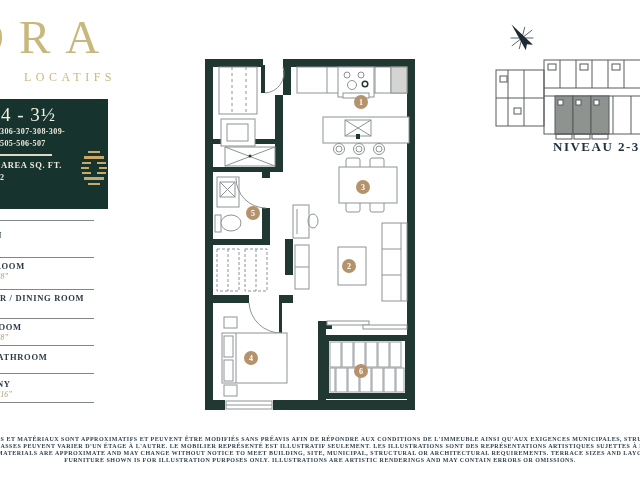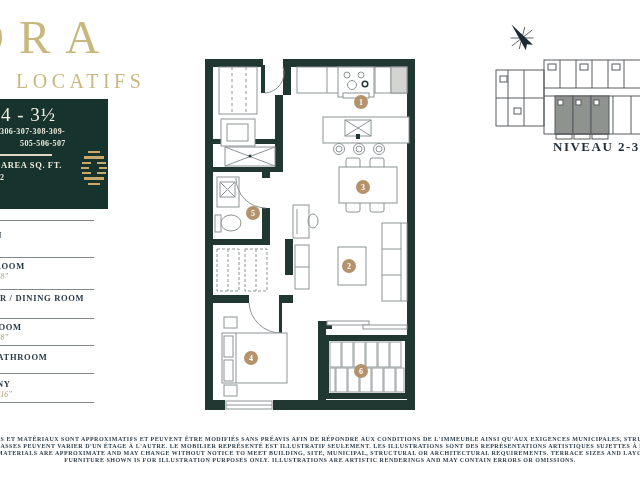--- a/index.html
+++ b/index.html
@@ -3,25 +3,25 @@
 <meta charset="utf-8">
 <style>
   html,body{margin:0;padding:0;}
   body{
     width:640px;height:480px;position:relative;overflow:hidden;
     background:#ffffff;font-family:"Liberation Serif",serif;
   }
   .abs{position:absolute;}
   
   .logo{left:-30px;top:10px;font-size:47px;letter-spacing:15px;color:#c9b87e;white-space:nowrap;}
-  .logo-sub{left:16px;top:70px;font-size:20px;letter-spacing:4.5px;color:#c9b87e;white-space:nowrap;}
+  .logo-sub{left:24px;top:70px;font-size:12px;letter-spacing:4.5px;color:#c9b87e;white-space:nowrap;}
   .unit-card{left:-20px;top:99px;width:128px;height:110px;background:#16332e;overflow:hidden;}
   .unit-card .title{position:absolute;left:21px;top:5px;font-size:19px;color:#f4efe2;letter-spacing:1px;white-space:nowrap;}
   .unit-card .u1{position:absolute;left:17px;top:28px;font-size:8px;font-weight:700;color:#efeadb;letter-spacing:.4px;white-space:nowrap;}
-  .unit-card .u2{position:absolute;left:20px;top:40px;font-size:8px;font-weight:700;color:#efeadb;letter-spacing:.4px;white-space:nowrap;margin-left:20px;}
+  .unit-card .u2{position:absolute;left:20px;top:40px;font-size:8px;font-weight:700;color:#efeadb;letter-spacing:.4px;white-space:nowrap;}
   .unit-card .rule{position:absolute;left:20px;top:55px;width:52px;height:2px;background:#ded8c4;}
   .unit-card .area{position:absolute;left:14px;top:61px;font-size:8.5px;font-weight:700;color:#efeadb;letter-spacing:.6px;white-space:nowrap;}
   .unit-card .note{position:absolute;left:20px;top:74px;font-size:8px;font-weight:700;color:#efeadb;}
   .ring{position:absolute;left:101px;top:52px;width:26px;height:34px;display:flex;flex-direction:column;justify-content:space-between;}
   .ring .row{height:2.4px;position:relative;}
   .ring .row span{position:absolute;top:0;height:2.4px;background:#c9a96a;}
   
   .lg-div{left:0;width:94px;height:1px;background:#82878a;}
   .room-name{font-size:8.5px;font-weight:700;letter-spacing:.7px;color:#2a3a47;white-space:nowrap;}
   .room-dim{left:-2px;font-size:7.5px;font-style:italic;color:#b29a6e;white-space:nowrap;}

